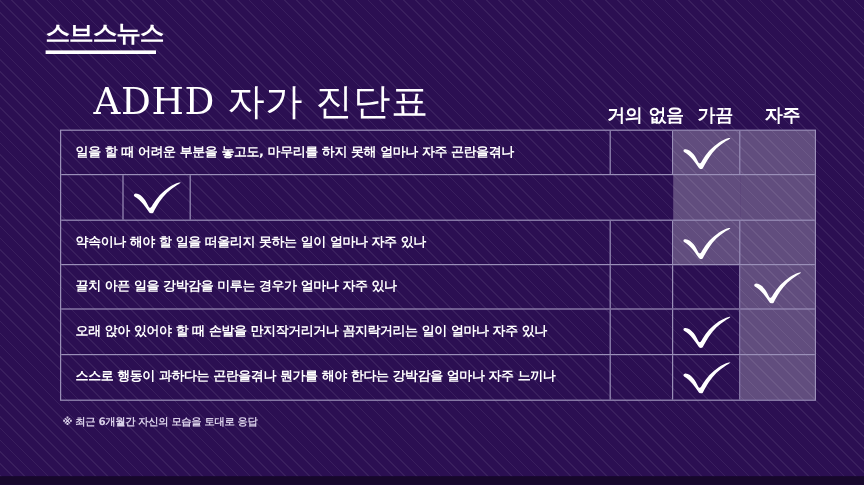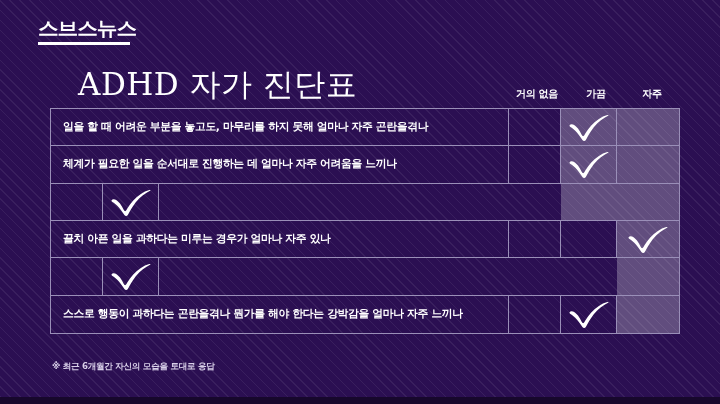--- a/index.html
+++ b/index.html
@@ -71,21 +71,21 @@
   #col-headers {
     position: absolute;
     left: 508px;
     top: 87px;
     width: 172px;
     height: 16px;
   }
   #col-headers .colhead {
     position: absolute;
     top: 0;
-    font-size: 10px;
+    font-size: 15px;
     font-weight: 700;
     color: #ffffff;
     white-space: nowrap;
     text-align: center;
     letter-spacing: -0.3px;
   }
   #col-headers .ch0 { left: -2px;  width: 62px; }
   #col-headers .ch1 { left: 60px;  width: 56px; }
   #col-headers .ch2 { left: 116px; width: 56px; text-align: center; }
 
@@ -169,21 +169,21 @@
   
   .footnote {
     position: absolute;
     top: 346px;
     font-size: 8.6px;
     font-weight: 700;
     color: #d8cfe8;
     letter-spacing: -0.3px;
     white-space: nowrap;
   }
-  #footnote-left  { left: 52px; margin-top: 15px; }
+  #footnote-left  { left: 52px; }
   #footnote-right { right: 42px; }
 </style>
 </head>
 <body>
 
 <div id="stage">
 
   <div id="logo">
     <span class="logo-text">스브스뉴스</span>
     <span class="logo-rule"></span>
@@ -209,59 +209,62 @@
           <div class="opt-cell opt-sometimes">
             <span class="check">
               <svg viewBox="0 0 42 30" xmlns="http://www.w3.org/2000/svg" aria-hidden="true">
                 <path d="M2.6 13.4 C5.4 13.0 8.0 15.2 10.0 17.6 C11.6 19.6 12.7 21.8 13.8 24.0 C14.2 24.9 14.9 25.4 15.6 25.0 C16.3 24.6 16.7 23.5 17.3 22.5 C20.6 16.9 25.3 11.7 30.9 8.0 C33.5 6.3 36.3 4.9 39.3 4.1 C40.2 3.9 40.9 4.0 40.3 4.6 C39.6 5.3 38.2 5.9 37.0 6.6 C31.3 10.0 26.5 14.9 22.8 20.4 C20.8 23.4 19.1 26.6 17.8 29.0 C17.1 30.3 15.3 30.3 14.4 29.1 C12.6 26.7 11.0 24.1 9.1 21.8 C7.1 19.4 4.8 17.1 2.1 15.7 C1.2 15.2 1.4 13.6 2.6 13.4 Z" fill="#ffffff"></path>
               </svg>
             </span>
           </div>
           <div class="opt-cell opt-often"></div>
         </div>
         <div class="row">
-          <div class="q-cell">
-            <span class="q-text">체계가  필요한 일을 순서대로 진행하는 데 얼마나 자주 어려움을 느끼나</span>
-          </div>
-          <div class="opt-cell opt-rare"></div>
-          <div class="opt-cell opt-sometimes">
-            <span class="check">
-              <svg viewBox="0 0 42 30" xmlns="http://www.w3.org/2000/svg" aria-hidden="true">
-                <path d="M2.6 13.4 C5.4 13.0 8.0 15.2 10.0 17.6 C11.6 19.6 12.7 21.8 13.8 24.0 C14.2 24.9 14.9 25.4 15.6 25.0 C16.3 24.6 16.7 23.5 17.3 22.5 C20.6 16.9 25.3 11.7 30.9 8.0 C33.5 6.3 36.3 4.9 39.3 4.1 C40.2 3.9 40.9 4.0 40.3 4.6 C39.6 5.3 38.2 5.9 37.0 6.6 C31.3 10.0 26.5 14.9 22.8 20.4 C20.8 23.4 19.1 26.6 17.8 29.0 C17.1 30.3 15.3 30.3 14.4 29.1 C12.6 26.7 11.0 24.1 9.1 21.8 C7.1 19.4 4.8 17.1 2.1 15.7 C1.2 15.2 1.4 13.6 2.6 13.4 Z" fill="#ffffff"></path>
-              </svg>
-            </span>
-          </div>
-          <div class="opt-cell opt-often"></div>
-        </div>
-        <div class="row">
-          <div class="opt-cell opt-rare"></div>
-          <div class="opt-cell opt-sometimes">
-            <span class="check">
-              <svg viewBox="0 0 42 30" xmlns="http://www.w3.org/2000/svg" aria-hidden="true">
-                <path d="M2.6 13.4 C5.4 13.0 8.0 15.2 10.0 17.6 C11.6 19.6 12.7 21.8 13.8 24.0 C14.2 24.9 14.9 25.4 15.6 25.0 C16.3 24.6 16.7 23.5 17.3 22.5 C20.6 16.9 25.3 11.7 30.9 8.0 C33.5 6.3 36.3 4.9 39.3 4.1 C40.2 3.9 40.9 4.0 40.3 4.6 C39.6 5.3 38.2 5.9 37.0 6.6 C31.3 10.0 26.5 14.9 22.8 20.4 C20.8 23.4 19.1 26.6 17.8 29.0 C17.1 30.3 15.3 30.3 14.4 29.1 C12.6 26.7 11.0 24.1 9.1 21.8 C7.1 19.4 4.8 17.1 2.1 15.7 C1.2 15.2 1.4 13.6 2.6 13.4 Z" fill="#ffffff"></path>
-              </svg>
-            </span>
-          </div>
-          <div class="opt-cell opt-often"></div>
-        </div>
-        <div class="row">
-          <div class="q-cell">
-            <span class="q-text">끌치 아픈 일을 과하다는 미루는 경우가  얼마나 자주 있나</span>
+          <div class="opt-cell opt-rare"></div>
+          <div class="opt-cell opt-sometimes">
+            <span class="check">
+              <svg viewBox="0 0 42 30" xmlns="http://www.w3.org/2000/svg" aria-hidden="true">
+                <path d="M2.6 13.4 C5.4 13.0 8.0 15.2 10.0 17.6 C11.6 19.6 12.7 21.8 13.8 24.0 C14.2 24.9 14.9 25.4 15.6 25.0 C16.3 24.6 16.7 23.5 17.3 22.5 C20.6 16.9 25.3 11.7 30.9 8.0 C33.5 6.3 36.3 4.9 39.3 4.1 C40.2 3.9 40.9 4.0 40.3 4.6 C39.6 5.3 38.2 5.9 37.0 6.6 C31.3 10.0 26.5 14.9 22.8 20.4 C20.8 23.4 19.1 26.6 17.8 29.0 C17.1 30.3 15.3 30.3 14.4 29.1 C12.6 26.7 11.0 24.1 9.1 21.8 C7.1 19.4 4.8 17.1 2.1 15.7 C1.2 15.2 1.4 13.6 2.6 13.4 Z" fill="#ffffff"></path>
+              </svg>
+            </span>
+          </div>
+          <div class="opt-cell opt-often"></div>
+        </div>
+        <div class="row">
+          <div class="q-cell">
+            <span class="q-text">약속이나 해야 할 일을 떠올리지 못하는 일이 얼마나 자주 있나</span>
+          </div>
+          <div class="opt-cell opt-rare"></div>
+          <div class="opt-cell opt-sometimes">
+            <span class="check">
+              <svg viewBox="0 0 42 30" xmlns="http://www.w3.org/2000/svg" aria-hidden="true">
+                <path d="M2.6 13.4 C5.4 13.0 8.0 15.2 10.0 17.6 C11.6 19.6 12.7 21.8 13.8 24.0 C14.2 24.9 14.9 25.4 15.6 25.0 C16.3 24.6 16.7 23.5 17.3 22.5 C20.6 16.9 25.3 11.7 30.9 8.0 C33.5 6.3 36.3 4.9 39.3 4.1 C40.2 3.9 40.9 4.0 40.3 4.6 C39.6 5.3 38.2 5.9 37.0 6.6 C31.3 10.0 26.5 14.9 22.8 20.4 C20.8 23.4 19.1 26.6 17.8 29.0 C17.1 30.3 15.3 30.3 14.4 29.1 C12.6 26.7 11.0 24.1 9.1 21.8 C7.1 19.4 4.8 17.1 2.1 15.7 C1.2 15.2 1.4 13.6 2.6 13.4 Z" fill="#ffffff"></path>
+              </svg>
+            </span>
+          </div>
+          <div class="opt-cell opt-often"></div>
+        </div>
+        <div class="row">
+          <div class="q-cell">
+            <span class="q-text">끌치 아픈 일을 강박감을 미루는 경우가  얼마나 자주 있나</span>
           </div>
           <div class="opt-cell opt-rare"></div>
           <div class="opt-cell opt-sometimes"></div>
           <div class="opt-cell opt-often">
             <span class="check">
               <svg viewBox="0 0 42 30" xmlns="http://www.w3.org/2000/svg" aria-hidden="true">
                 <path d="M2.6 13.4 C5.4 13.0 8.0 15.2 10.0 17.6 C11.6 19.6 12.7 21.8 13.8 24.0 C14.2 24.9 14.9 25.4 15.6 25.0 C16.3 24.6 16.7 23.5 17.3 22.5 C20.6 16.9 25.3 11.7 30.9 8.0 C33.5 6.3 36.3 4.9 39.3 4.1 C40.2 3.9 40.9 4.0 40.3 4.6 C39.6 5.3 38.2 5.9 37.0 6.6 C31.3 10.0 26.5 14.9 22.8 20.4 C20.8 23.4 19.1 26.6 17.8 29.0 C17.1 30.3 15.3 30.3 14.4 29.1 C12.6 26.7 11.0 24.1 9.1 21.8 C7.1 19.4 4.8 17.1 2.1 15.7 C1.2 15.2 1.4 13.6 2.6 13.4 Z" fill="#ffffff"></path>
               </svg>
             </span>
           </div>
         </div>
         <div class="row">
+          <div class="q-cell">
+            <span class="q-text">오래 앉아 있어야 할 때 손발을 만지작거리거나 꼼지락거리는 일이 얼마나 자주 있나</span>
+          </div>
           <div class="opt-cell opt-rare"></div>
           <div class="opt-cell opt-sometimes">
             <span class="check">
               <svg viewBox="0 0 42 30" xmlns="http://www.w3.org/2000/svg" aria-hidden="true">
                 <path d="M2.6 13.4 C5.4 13.0 8.0 15.2 10.0 17.6 C11.6 19.6 12.7 21.8 13.8 24.0 C14.2 24.9 14.9 25.4 15.6 25.0 C16.3 24.6 16.7 23.5 17.3 22.5 C20.6 16.9 25.3 11.7 30.9 8.0 C33.5 6.3 36.3 4.9 39.3 4.1 C40.2 3.9 40.9 4.0 40.3 4.6 C39.6 5.3 38.2 5.9 37.0 6.6 C31.3 10.0 26.5 14.9 22.8 20.4 C20.8 23.4 19.1 26.6 17.8 29.0 C17.1 30.3 15.3 30.3 14.4 29.1 C12.6 26.7 11.0 24.1 9.1 21.8 C7.1 19.4 4.8 17.1 2.1 15.7 C1.2 15.2 1.4 13.6 2.6 13.4 Z" fill="#ffffff"></path>
               </svg>
             </span>
           </div>
           <div class="opt-cell opt-often"></div>
         </div>

